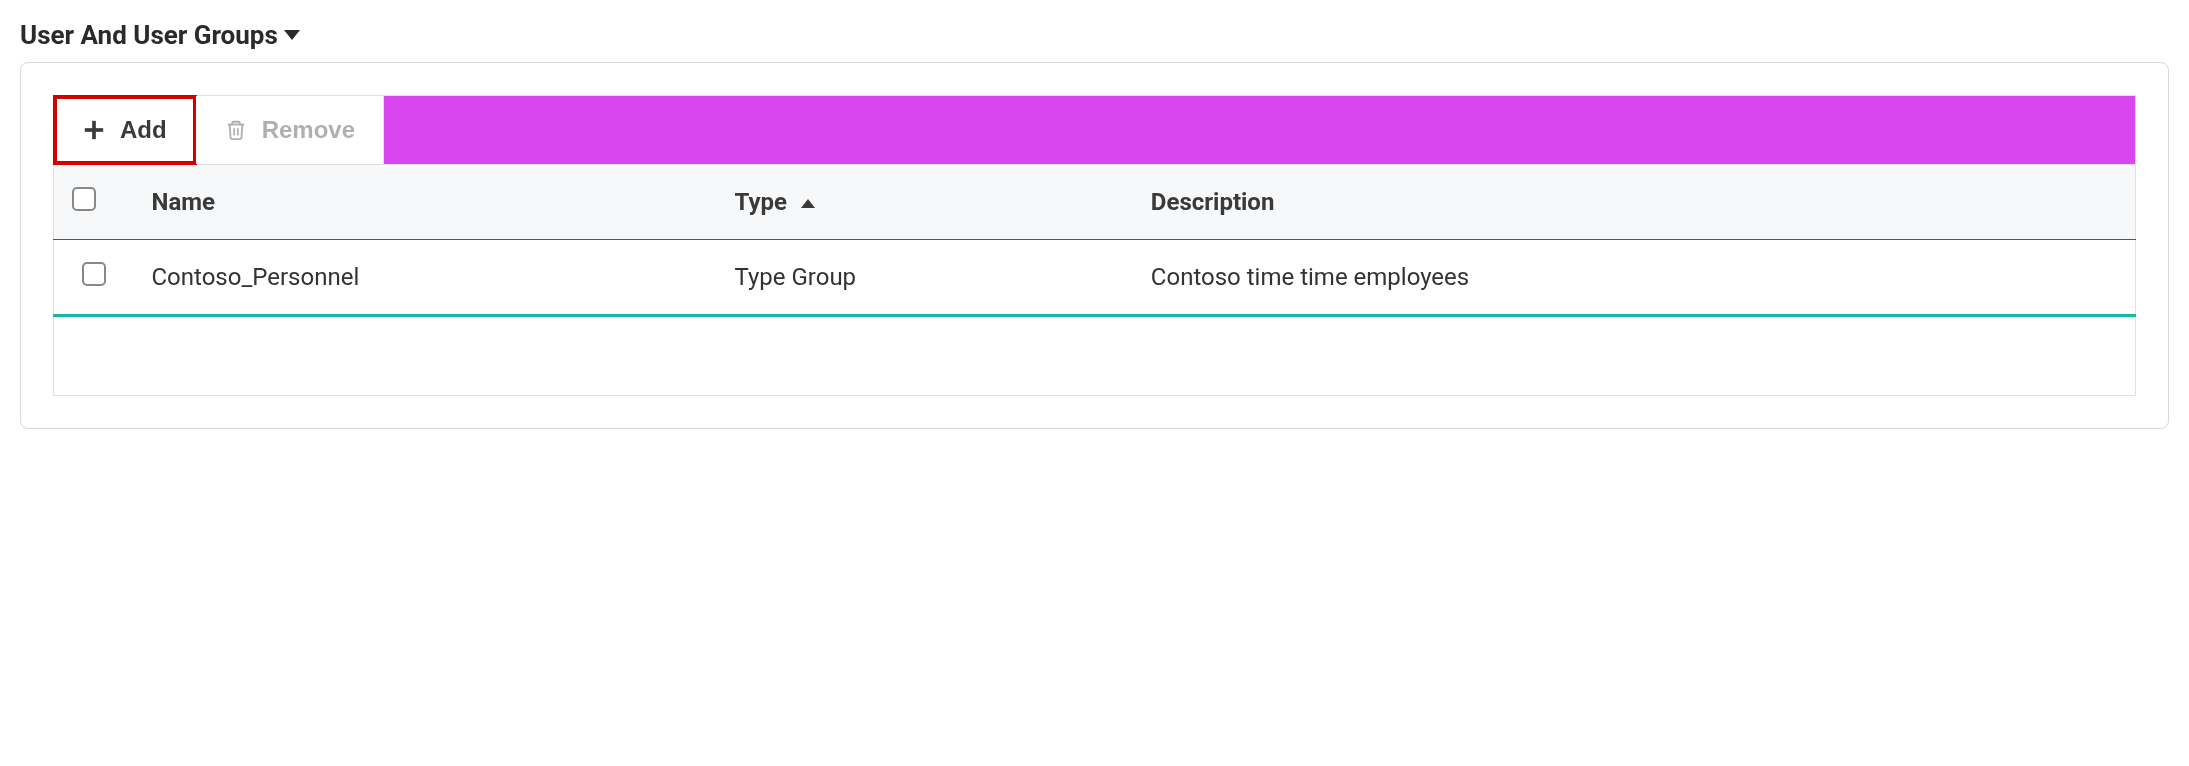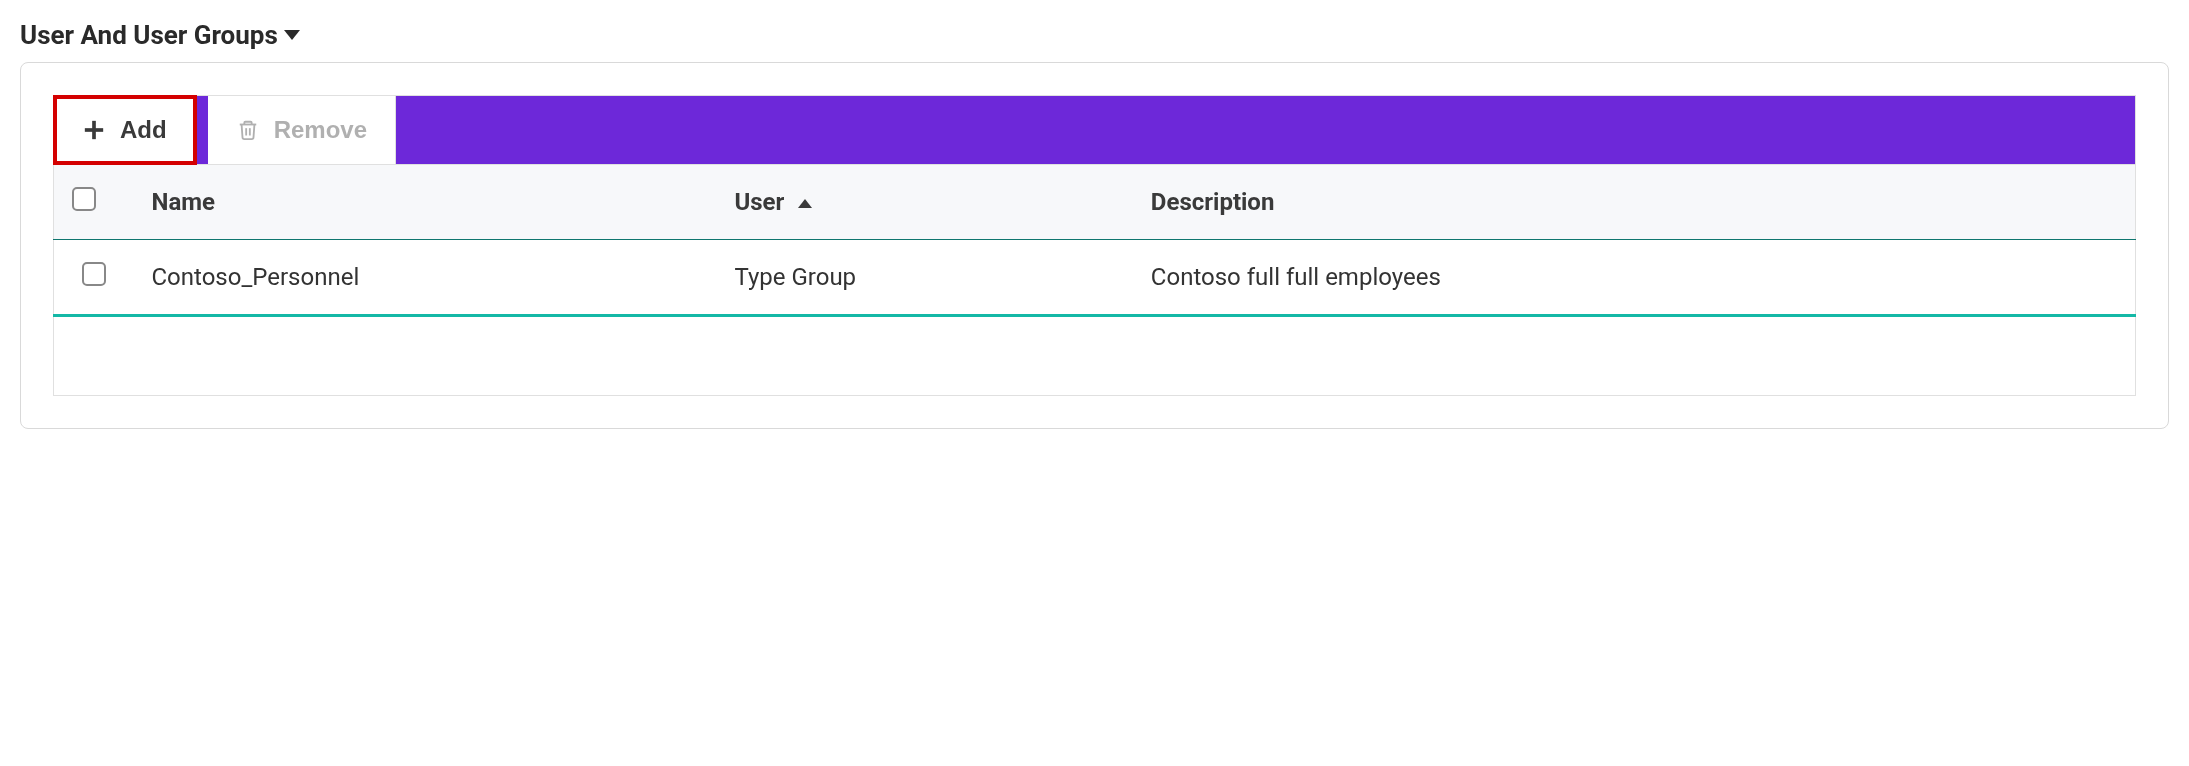--- a/index.html
+++ b/index.html
@@ -34,21 +34,21 @@
     }
     .panel {
       border: 1px solid #d9d9d9;
       border-radius: 8px;
       padding: 32px;
     }
     .toolbar {
       display: flex;
       border: 1px solid #e0e0e0;
       border-bottom: none;
-      background: #6d28d9;
+      background: #d946ef;
       align-items: flex-end;
     }
     .toolbar-btn {
       display: flex;
       align-items: center;
       gap: 14px;
       padding: 20px 28px;
       font-size: 24px;
       font-weight: 700;
       cursor: pointer;
@@ -57,21 +57,20 @@
       border-right: 1px solid #e0e0e0;
     }
     .toolbar-btn.add {
       outline: 4px solid #d40000;
       outline-offset: -3px;
       color: #3a3a3a;
     }
     .toolbar-btn.remove {
       color: #b0b0b0;
       cursor: default;
-      margin-left: 12px;
     }
     .toolbar-btn .icon-wrap {
       display: inline-flex;
       align-items: center;
       justify-content: center;
       width: 24px;
       height: 24px;
     }
     .table {
       width: 100%;
@@ -170,36 +169,36 @@
   <table class="table">
     <thead>
       <tr>
         <th class="col-check">
           <span class="checkbox"></span>
         </th>
         <th class="col-name">
           <span>Name</span>
         </th>
         <th class="col-type">
-          <span>User</span>
+          <span>Type</span>
           <span class="sort-arrow"></span>
         </th>
         <th>
           <span>Description</span>
         </th>
       </tr>
     </thead>
     <tbody>
       <tr>
         <td class="col-check">
           <span class="checkbox"></span>
         </td>
         <td>Contoso_Personnel</td>
         <td>Type Group</td>
-        <td>Contoso full full employees</td>
+        <td>Contoso time time employees</td>
       </tr>
       <tr class="spacer-row">
         <td colspan="4"></td>
       </tr>
     </tbody>
   </table>
 
 </div>
 
 </body></html>

